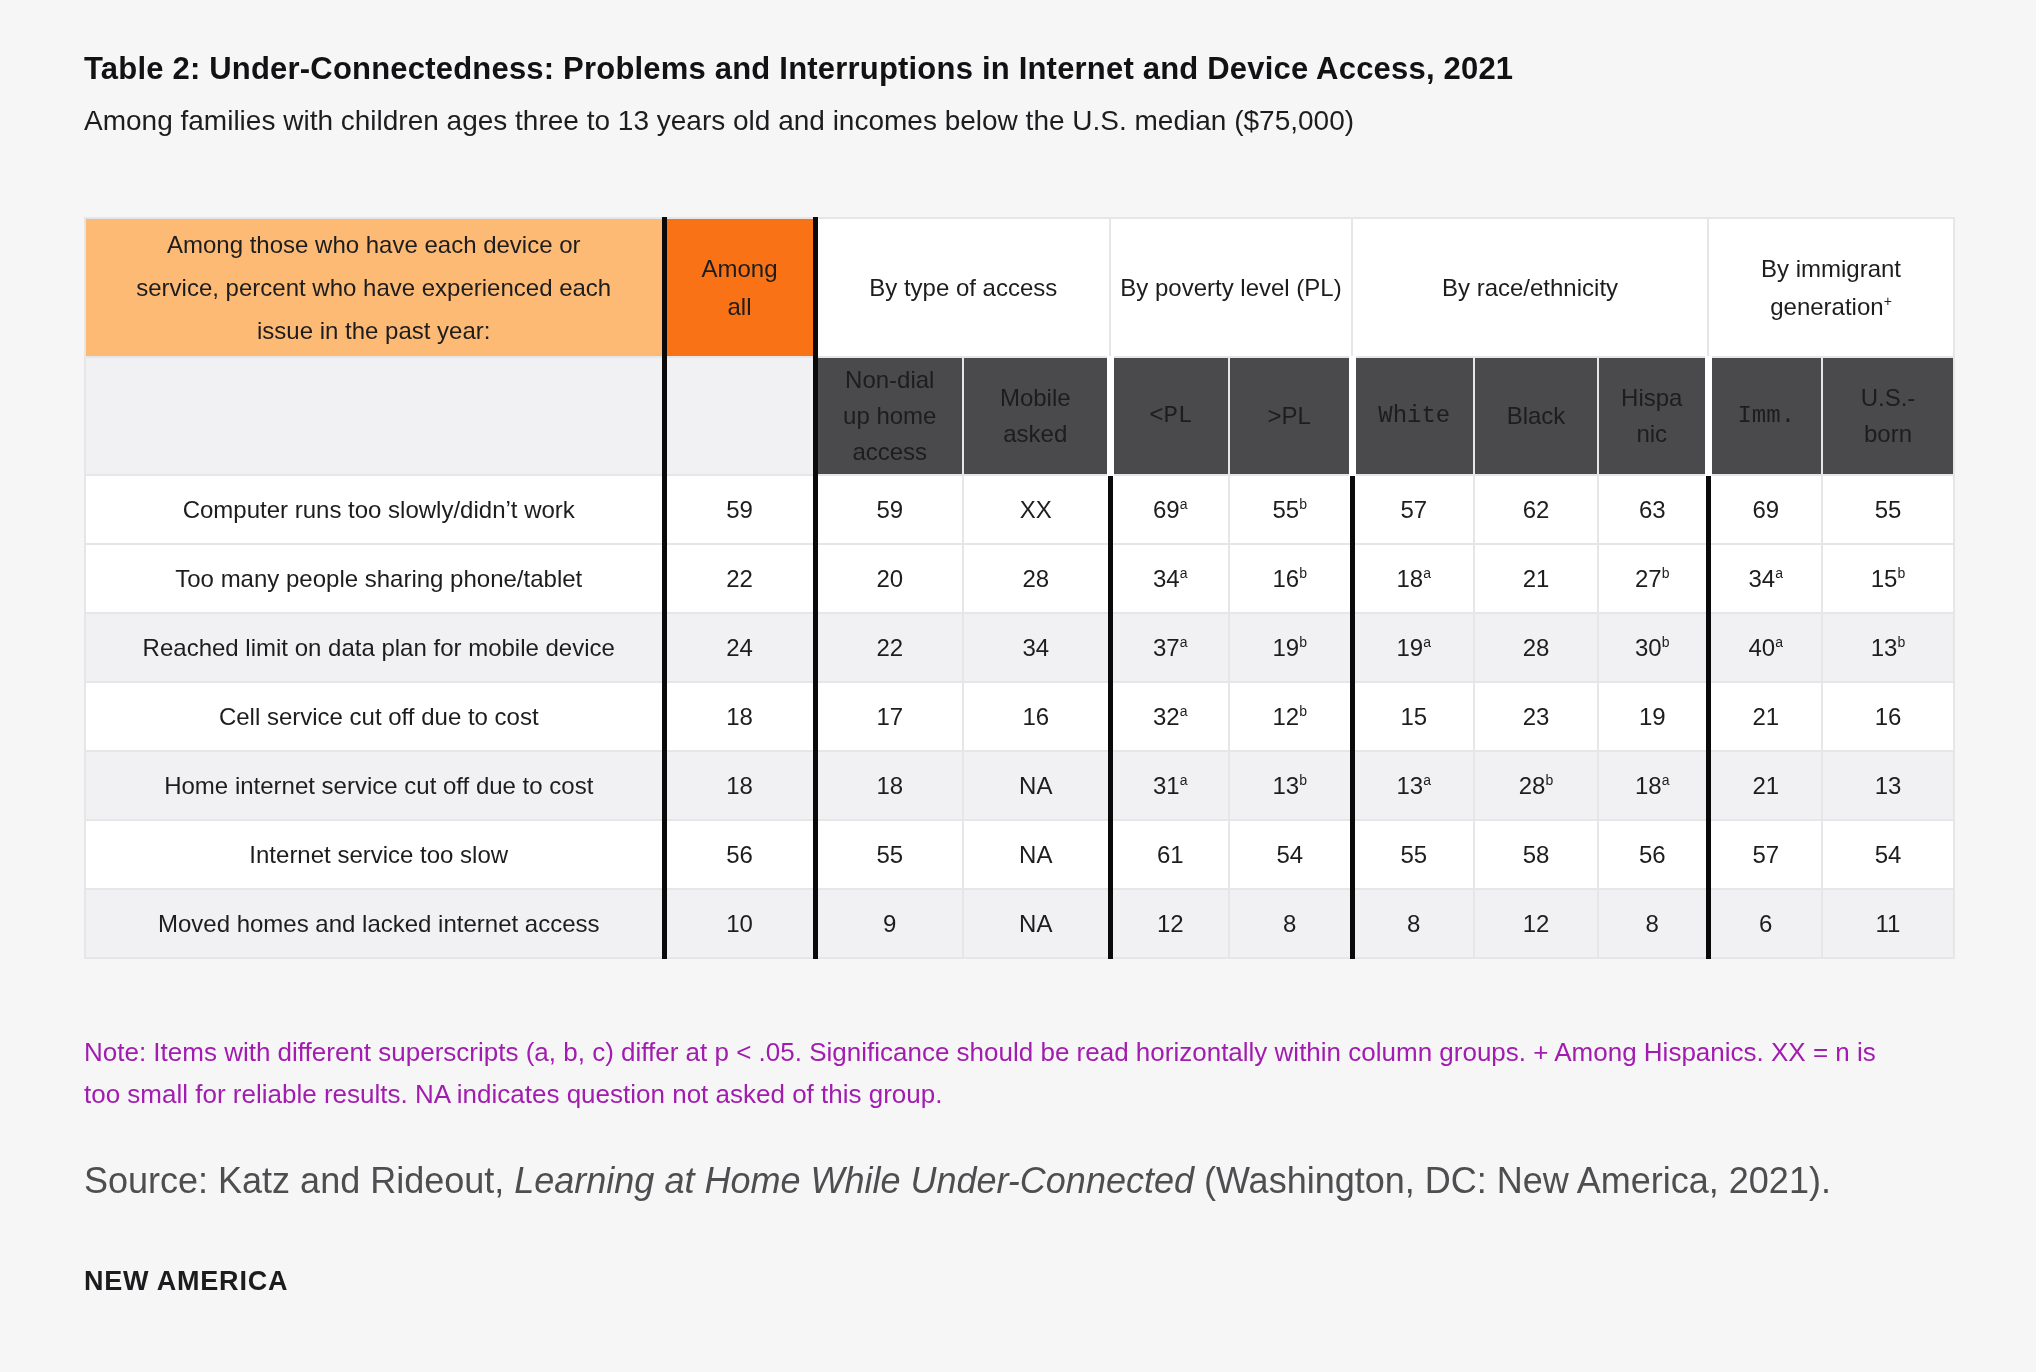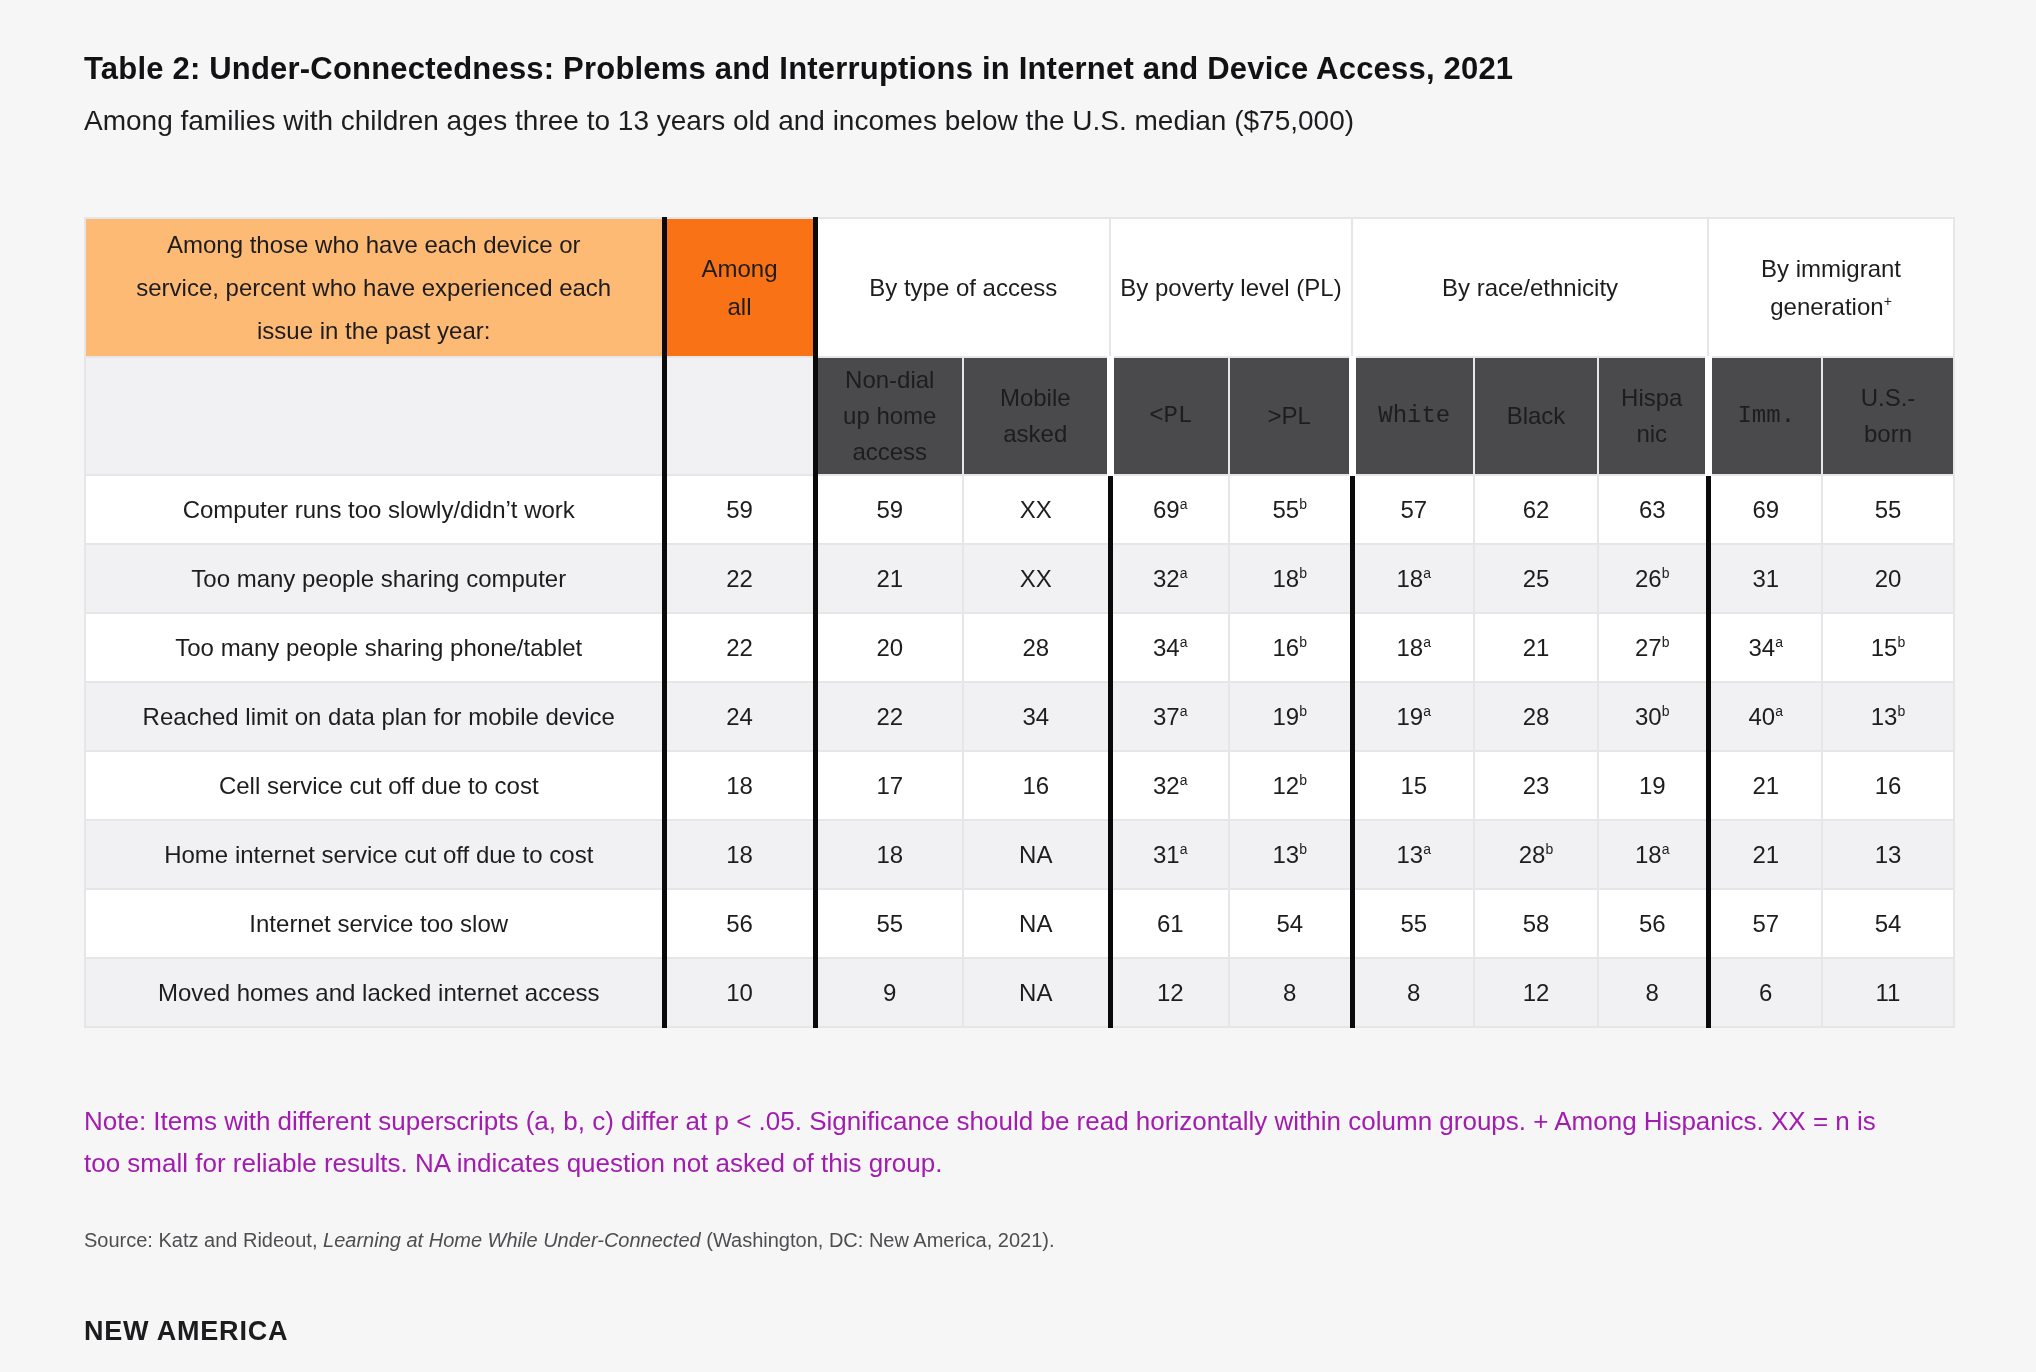--- a/index.html
+++ b/index.html
@@ -92,21 +92,21 @@
   sup { font-size: 14px; vertical-align: super; line-height: 0; }
   .note {
     margin-top: 72px;
     max-width: 1832px;
     font-size: 26px;
     line-height: 1.62;
     color: #a21caf;
   }
   .source {
     margin-top: 44px;
-    font-size: 20px;
+    font-size: 36px;
     color: #4e4e51;
   }
   .source .italic { font-style: italic; }
   .brand {
     margin-top: 64px;
     font-size: 27px;
     font-weight: 700;
     letter-spacing: 0.8px;
     color: #1c1c1e;
   }
@@ -170,33 +170,20 @@
           <td class="bl-black">59</td>
           <td>XX</td>
           <td class="bl-black">69<sup>a</sup></td>
           <td>55<sup>b</sup></td>
           <td class="bl-black">57</td>
           <td>62</td>
           <td>63</td>
           <td class="bl-black">69</td>
           <td>55</td>
         </tr>
-        <tr class="stripe">
-          <td class="rowlabel">Too many people sharing computer</td>
-          <td class="bl-black">22</td>
-          <td class="bl-black">21</td>
-          <td>XX</td>
-          <td class="bl-black">32<sup>a</sup></td>
-          <td>18<sup>b</sup></td>
-          <td class="bl-black">18<sup>a</sup></td>
-          <td>25</td>
-          <td>26<sup>b</sup></td>
-          <td class="bl-black">31</td>
-          <td>20</td>
-        </tr>
         <tr class="plain">
           <td class="rowlabel">Too many people sharing phone/tablet</td>
           <td class="bl-black">22</td>
           <td class="bl-black">20</td>
           <td>28</td>
           <td class="bl-black">34<sup>a</sup></td>
           <td>16<sup>b</sup></td>
           <td class="bl-black">18<sup>a</sup></td>
           <td>21</td>
           <td>27<sup>b</sup></td>

